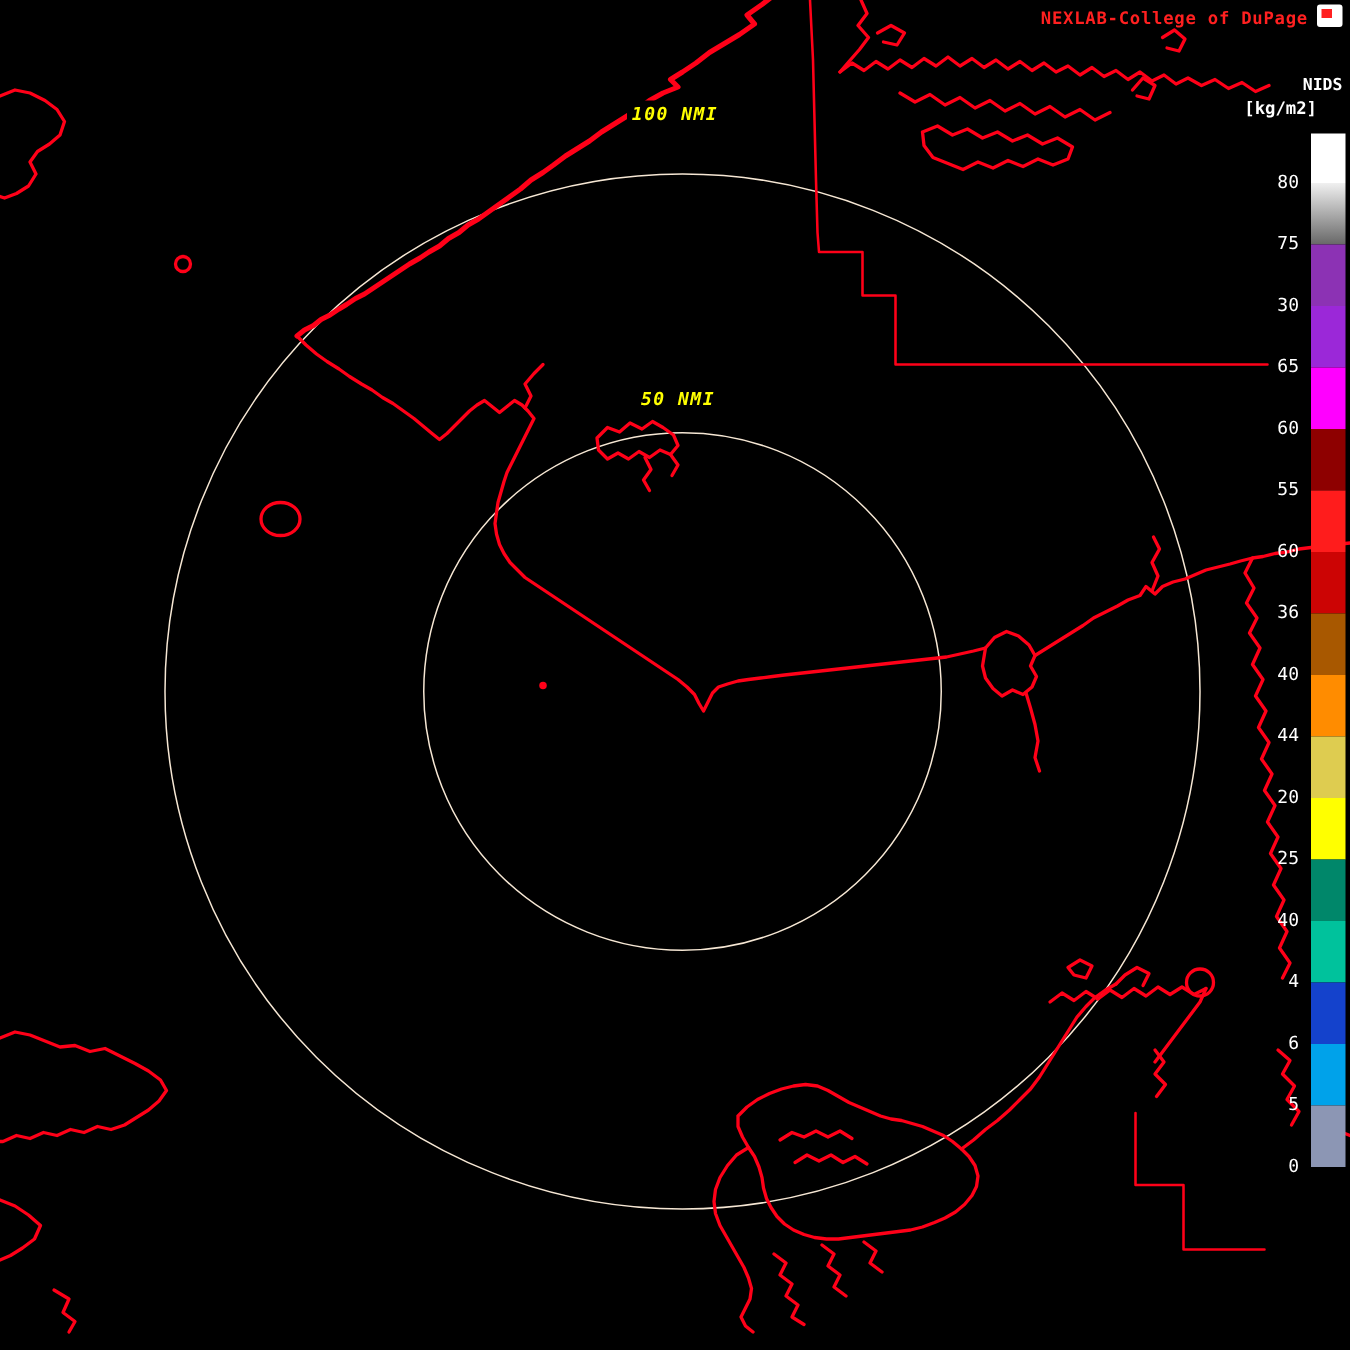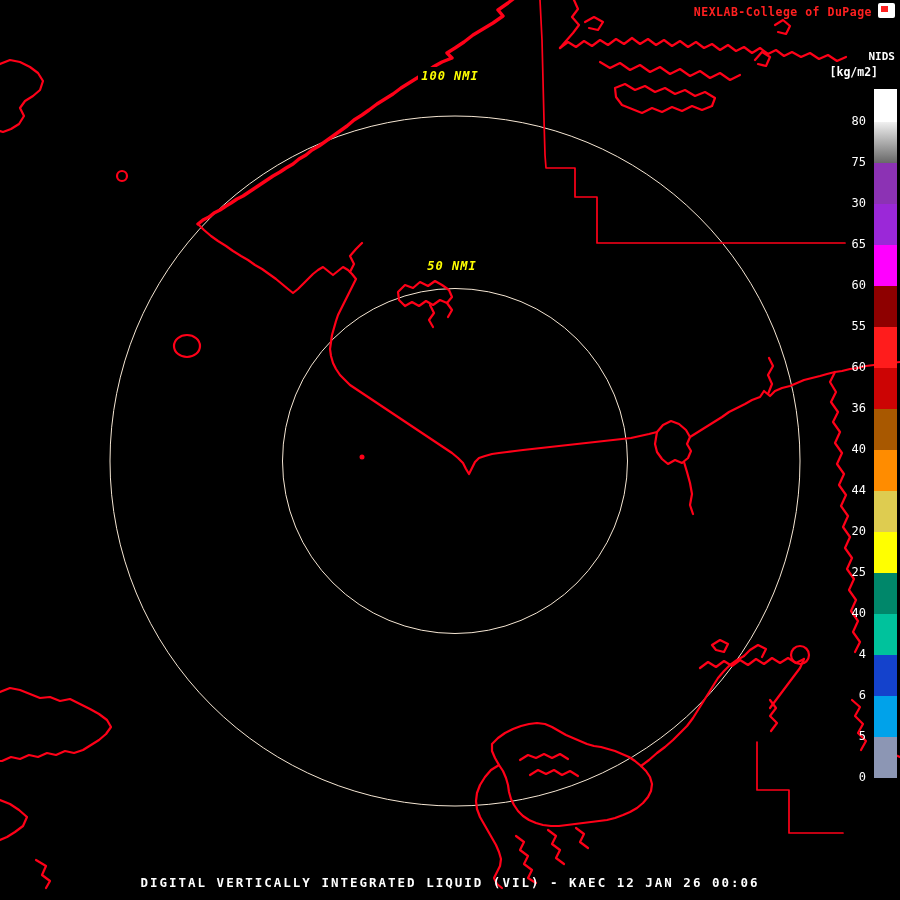--- a/index.html
+++ b/index.html
@@ -160,15 +160,14 @@
       <div class="cb-tick" style="top: 483px;">44</div>
       <div class="cb-tick" style="top: 524px;">20</div>
       <div class="cb-tick" style="top: 565px;">25</div>
       <div class="cb-tick" style="top: 606px;">40</div>
       <div class="cb-tick" style="top: 647px;">4</div>
       <div class="cb-tick" style="top: 688px;">6</div>
       <div class="cb-tick" style="top: 729px;">5</div>
       <div class="cb-tick" style="top: 770px;">0</div>
     </div>
 
-  <div class="caption">DIGITAL VERTICALLY INTEGRATED LIQUID (VIL) - KAEC 12 JAN 26 00:06</div>
 
 </div>
 
 </body></html>

